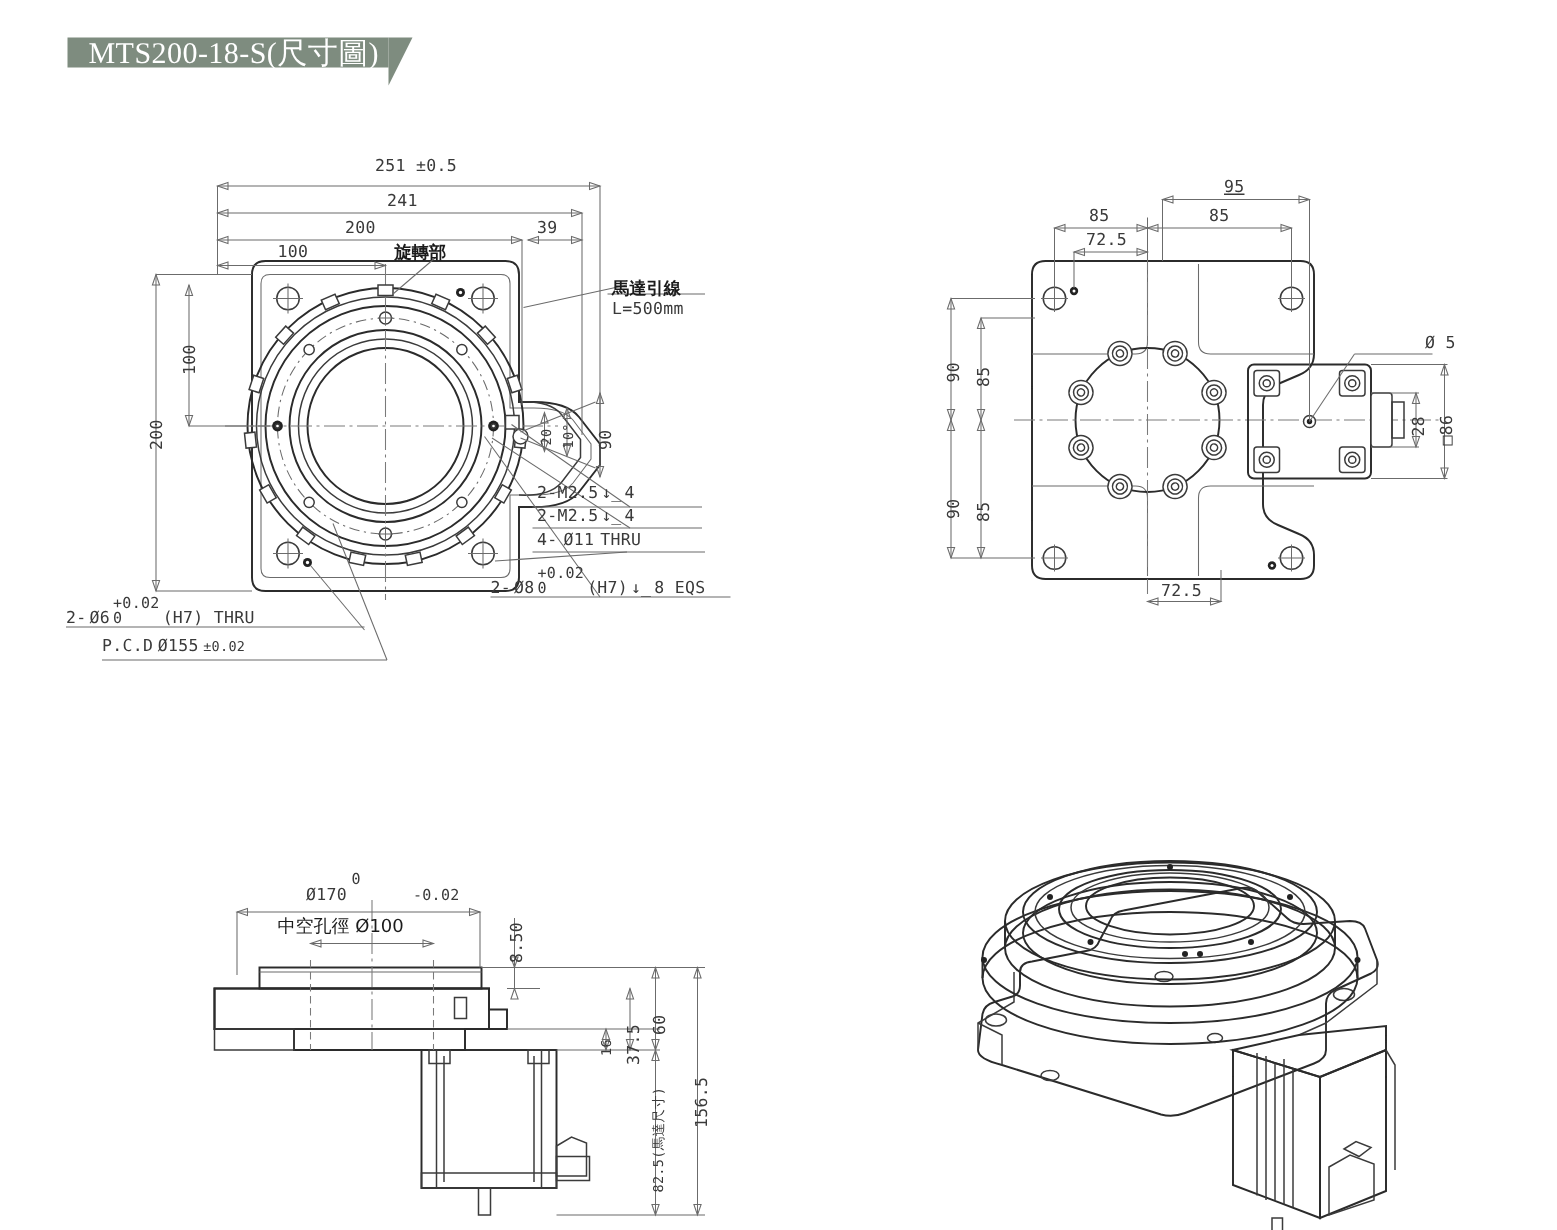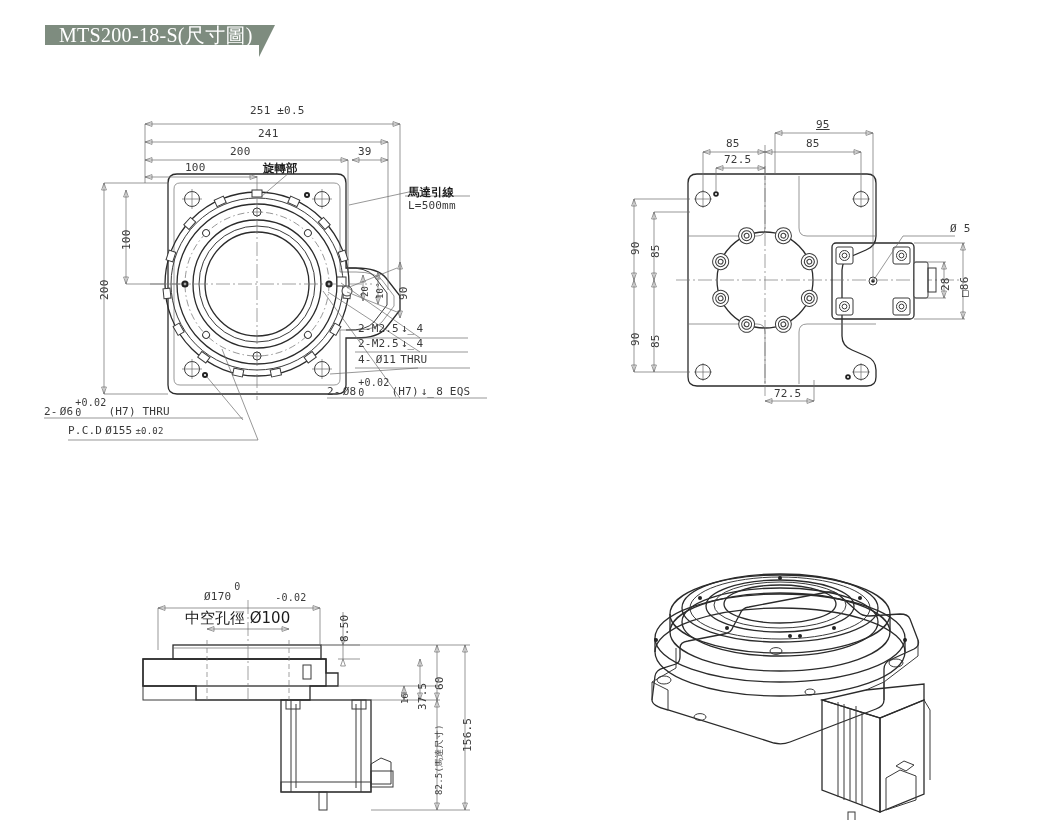--- a/index.html
+++ b/index.html
@@ -582,21 +582,21 @@
     </g>
   </svg>
 
   <div style="position:absolute;left:204px;top:582px;display:flex;align-items:flex-end;gap:3px;">
     <span class="dim" style="position:static;">Ø170</span>
     <span style="display:flex;flex-direction:column;line-height:1.05;">
       <span class="dim tiny" style="position:static;">0</span>
       <span class="dim tiny" style="position:static;margin-left:41px;">-0.02</span>
     </span>
   </div>
-  <div class="cjk" style="left:185px;top:609px;font-weight:normal;font-size:15px;">中空孔徑 Ø100</div>
+  <div class="cjk" style="left:185px;top:609px;font-weight:normal;font-size:12px;">中空孔徑 Ø100</div>
   <div class="dim rot" style="left:338px;top:642px;">8.50</div>
   <div class="dim small rot" style="left:400px;top:704px;">16</div>
   <div class="dim rot" style="left:416px;top:710px;">37.5</div>
   <div class="dim rot" style="left:433px;top:690px;">60</div>
   <div class="dim small rot" style="left:433px;top:795px;">82.5(馬達尺寸)</div>
   <div class="dim rot" style="left:461px;top:752px;">156.5</div>
 
   <svg width="1038" height="820">
     <g>
 

